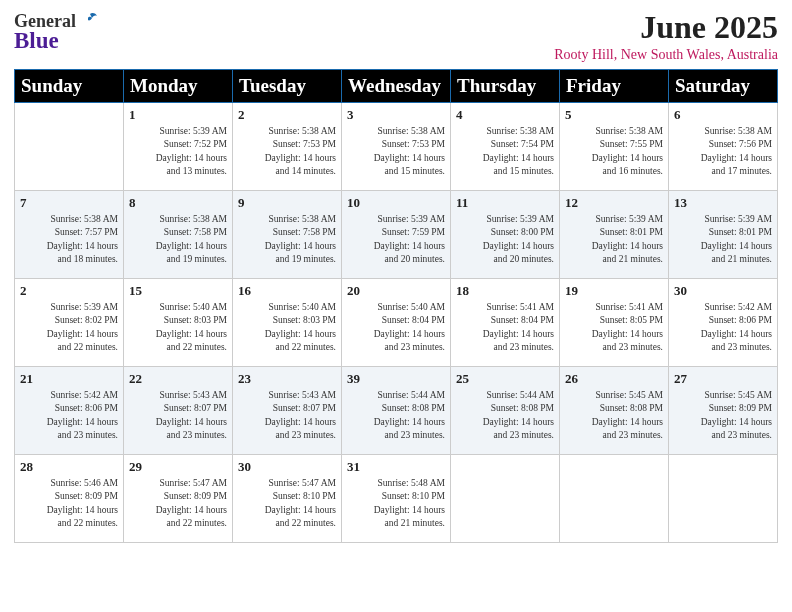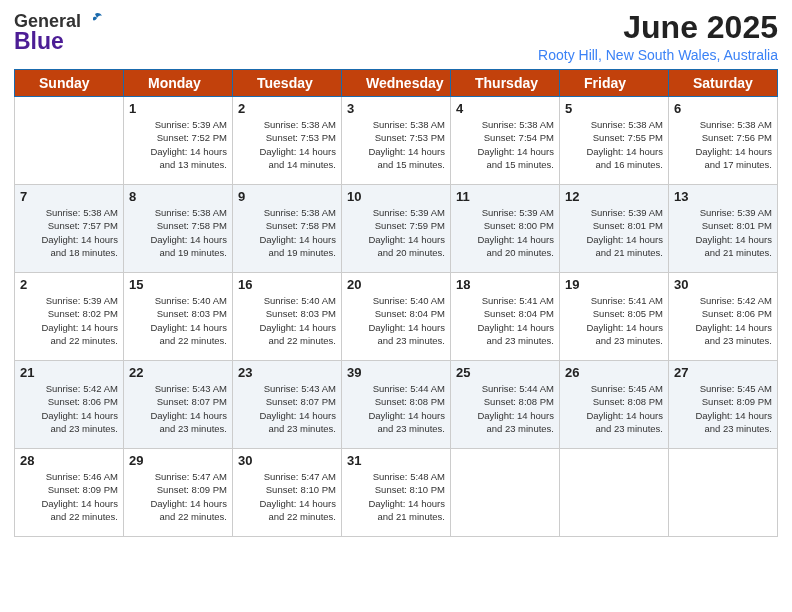--- a/index.html
+++ b/index.html
@@ -9,20 +9,21 @@
       font-family: Arial, sans-serif;
       background: #fff;
       overflow: hidden;
     }
     .page {
       width: 792px;
       height: 520px;
       padding: 10px 14px 10px 14px;
       display: flex;
       flex-direction: column;
+      font-family: Liberation Serif, serif;
     }
     .header {
       display: flex;
       justify-content: space-between;
       align-items: flex-start;
       margin-bottom: 6px;
     }
     .logo {
       display: flex;
       flex-direction: column;
@@ -32,36 +33,36 @@
       text-align: right;
     }
     .month-title {
       font-size: 32px;
       font-weight: bold;
       color: #222;
       line-height: 1.1;
     }
     .location {
       font-size: 14px;
-      color: #3b82f6;
+      color: #be185d;
       margin-top: 2px;
     }
     .calendar {
       flex: 1;
       border: 1px solid #ccc;
       border-collapse: collapse;
       width: 100%;
       table-layout: fixed;
     }
     .calendar th {
-      background: #c2410c;
+      background: #000000;
       color: #fff;
       text-align: left;
-      padding: 5px 24px;
-      font-size: 14px;
+      padding: 5px 6px;
+      font-size: 19px;
       font-weight: bold;
       border: 1px solid #1a6aad;
     }
     .calendar td {
       vertical-align: top;
       padding: 4px 5px;
       border: 1px solid #ccc;
       font-size: 10px;
       color: #333;
       height: 88px;

